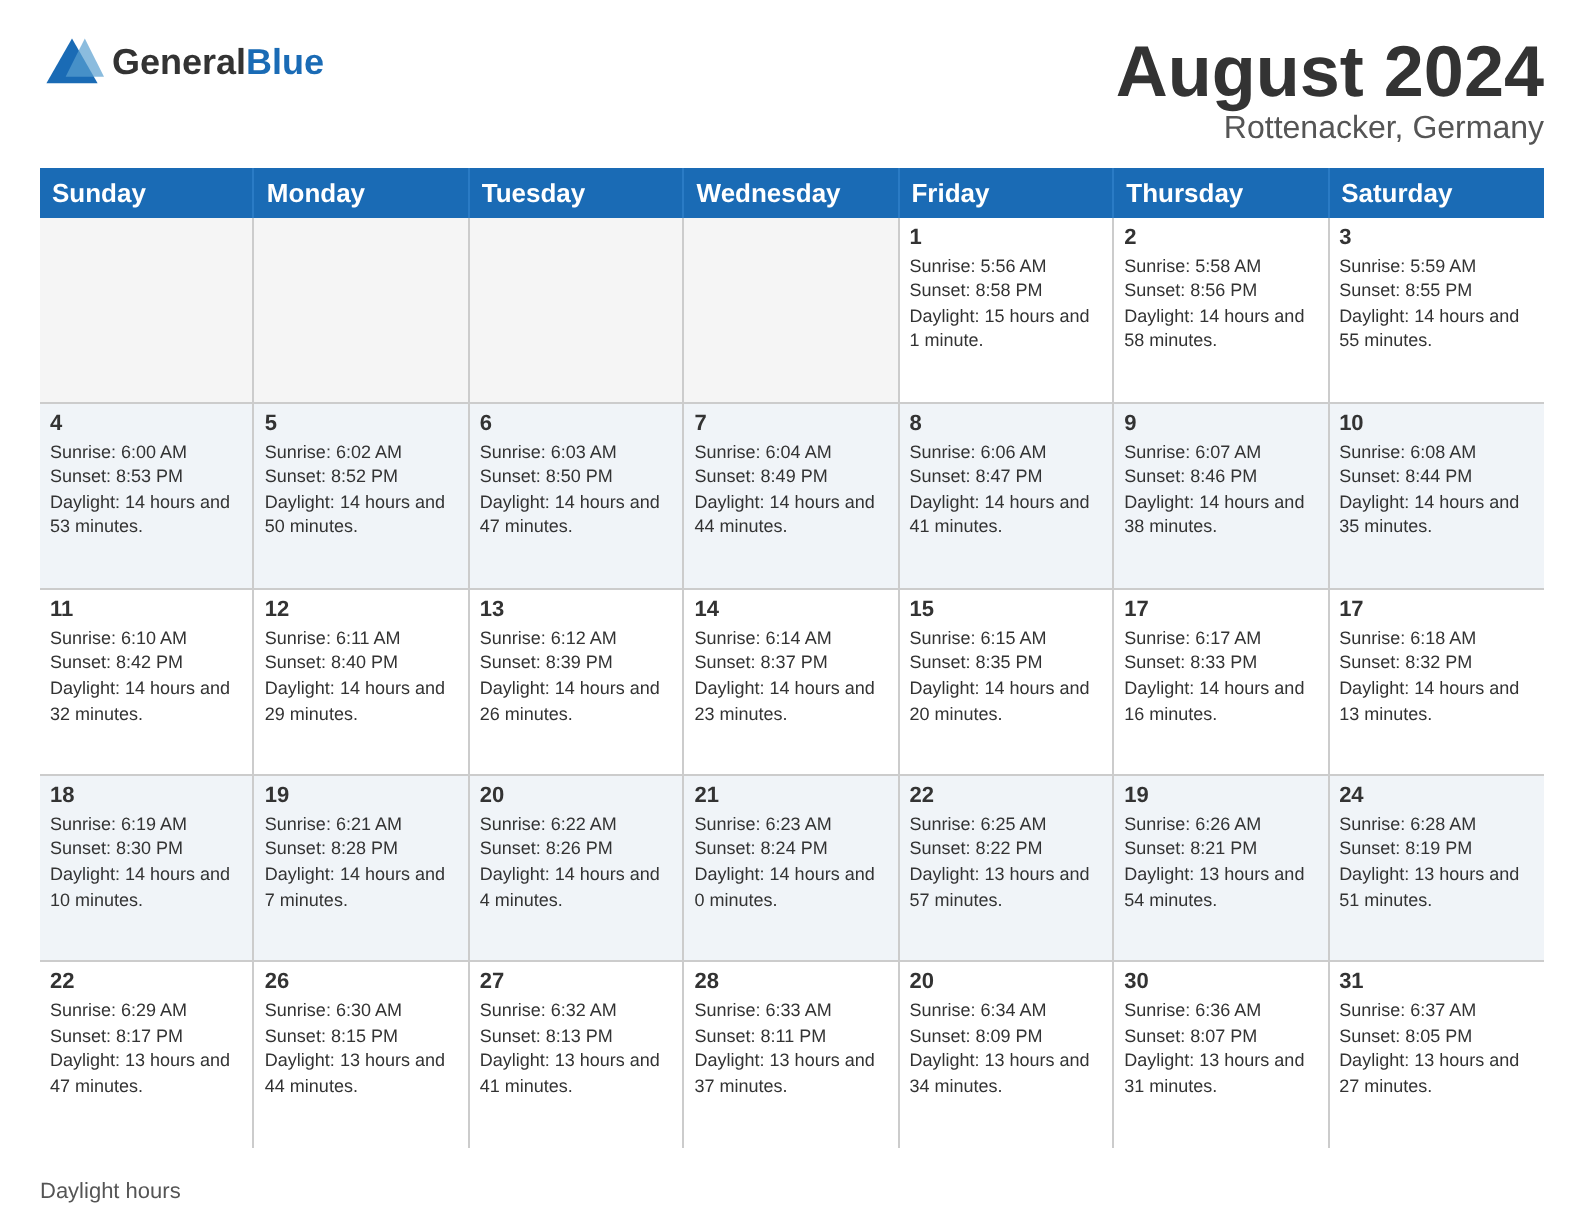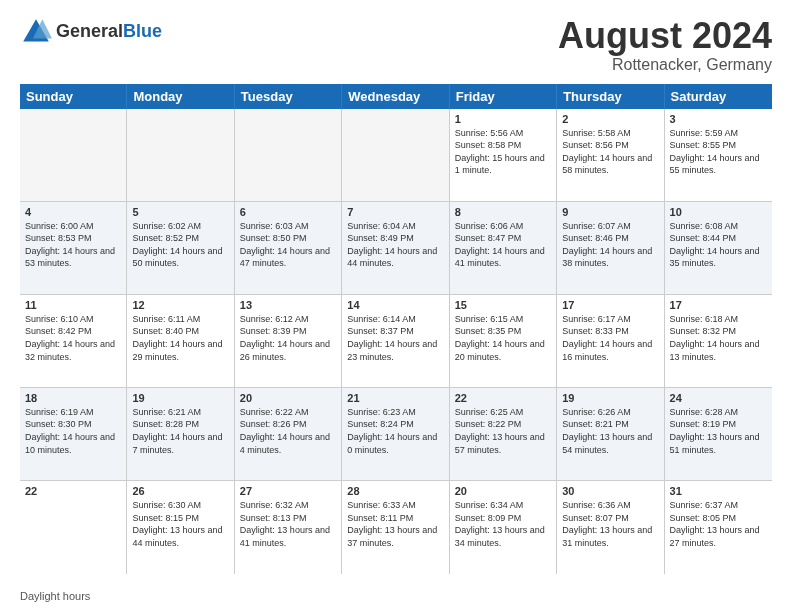--- a/index.html
+++ b/index.html
@@ -256,20 +256,21 @@
             <div class="cell-text">Sunrise: 6:26 AM<br>Sunset: 8:21 PM<br>Daylight: 13 hours and 54 minutes.</div>
           </div>
           <div class="cal-cell alt-row">
             <span class="day-number">24</span>
             <div class="cell-text">Sunrise: 6:28 AM<br>Sunset: 8:19 PM<br>Daylight: 13 hours and 51 minutes.</div>
           </div>
         </div>
         <div class="cal-row">
           <div class="cal-cell">
             <span class="day-number">22</span>
+            <div class="cell-text">Sunrise: 6:29 AM<br>Sunset: 8:17 PM<br>Daylight: 13 hours and 47 minutes.</div>
           </div>
           <div class="cal-cell">
             <span class="day-number">26</span>
             <div class="cell-text">Sunrise: 6:30 AM<br>Sunset: 8:15 PM<br>Daylight: 13 hours and 44 minutes.</div>
           </div>
           <div class="cal-cell">
             <span class="day-number">27</span>
             <div class="cell-text">Sunrise: 6:32 AM<br>Sunset: 8:13 PM<br>Daylight: 13 hours and 41 minutes.</div>
           </div>
           <div class="cal-cell">

